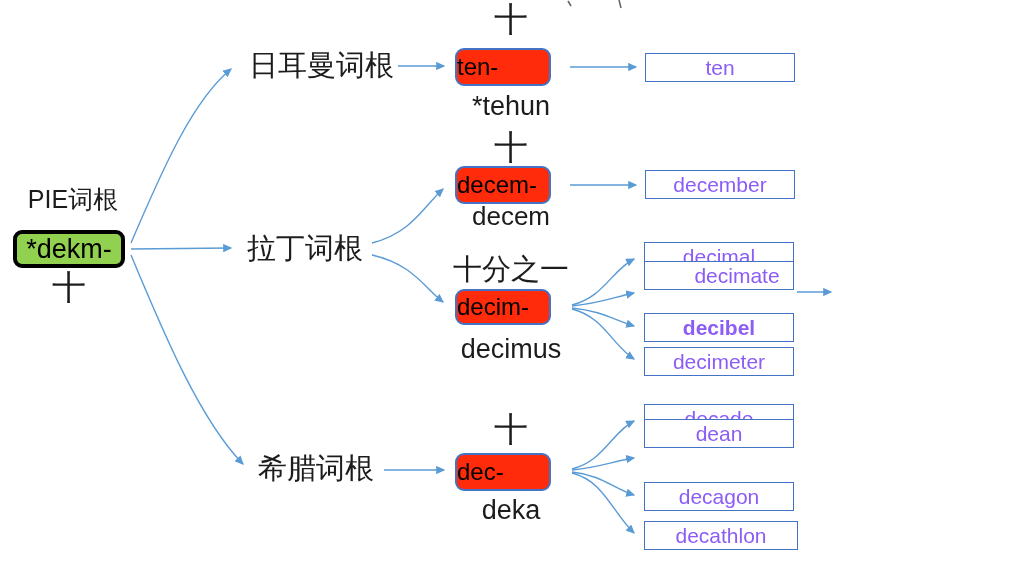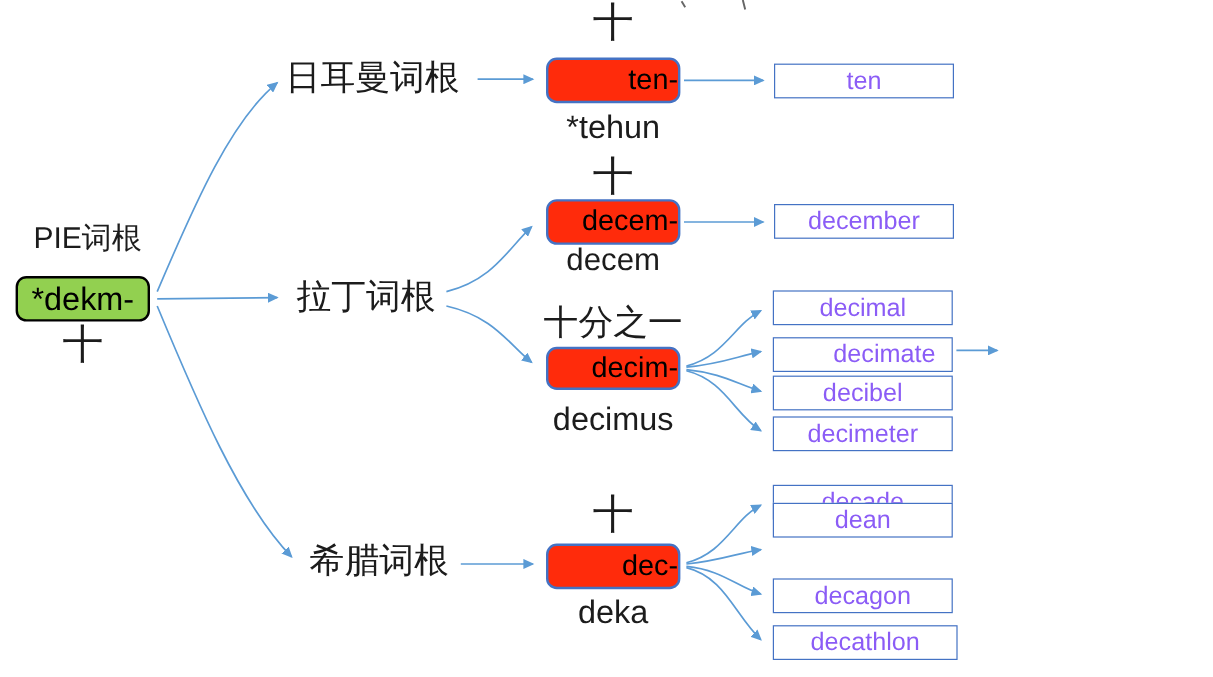--- a/index.html
+++ b/index.html
@@ -7,33 +7,33 @@
     position:relative; width:1011px; height:564px; background:#ffffff;
     font-family:"Liberation Sans","DejaVu Sans",sans-serif; color:#111;
     overflow:hidden;
   }
   svg.connectors { position:absolute; left:0; top:0; width:1011px; height:564px; }
   .label { position:absolute; white-space:nowrap; line-height:1.05; color:#1c1c1c; }
   .center { text-align:center; }
   .pie-heading { left:20px; top:186px; width:106px; font-size:25px; }
   .pie-box {
     position:absolute; left:13px; top:230px; width:112px; height:38px;
-    background:#92d050; border:2px solid #000000; border-radius:9px;
+    background:#92d050; border:4px solid #000000; border-radius:9px;
     display:flex; align-items:center; justify-content:center;
     font-size:27px; color:#000; box-sizing:border-box;
   }
   .pie-meaning { left:13px; top:270px; width:112px; font-size:34px; }
   .branch { font-size:29px; }
-  .branch-germanic { left:238px; top:50px; }
+  .branch-germanic { left:249px; top:50px; }
   .branch-latin    { left:247px; top:233px; }
   .branch-greek    { left:258px; top:453px; }
   .root-box {
-    position:absolute; width:112px; height:38px;
+    position:absolute; width:96px; height:38px;
     background:#ff2b0b; border:2px solid #4472c4; border-radius:9px;
-    display:flex; align-items:center; justify-content:flex-end;
+    display:flex; align-items:center; justify-content:flex-start;
     font-size:24px; color:#000; box-sizing:border-box;
   }
   .root-germanic { left:455px; top:48px; }
   .root-decem    { left:455px; top:166px; }
   .root-decim    { left:455px; top:289px; height:36px; }
   .root-greek    { left:455px; top:453px; }
   .meaning { font-size:34px; }
   .meaning-germanic { left:455px; top:2px;   width:112px; }
   .meaning-decem    { left:455px; top:130px; width:112px; }
   .meaning-decim    { left:452px; top:254px; width:118px; font-size:29px; }
@@ -45,22 +45,22 @@
   .origin-greek    { left:455px; top:496px; width:112px; }
   .word-box {
     position:absolute; width:150px; height:29px;
     background:#ffffff; border:1.5px solid #4472c4;
     display:flex; align-items:center; justify-content:center;
     font-size:21px; color:#8b5cf6; box-sizing:border-box;
   }
   .w-ten        { left:645px; top:53px; }
   .w-december   { left:645px; top:170px; }
   .w-decimal    { left:644px; top:242px; }
-  .w-decimate   { left:644px; top:281px;padding-left:36px; }
-  .w-decibel    { left:644px; top:313px; }
+  .w-decimate   { left:644px; top:261px;padding-left:36px; }
+  .w-decibel    { left:644px; top:313px;font-weight:bold; }
   .w-decimeter  { left:644px; top:347px; }
   .w-decimation { left:840px; top:277px; }
   .w-decade     { left:644px; top:404px; }
   .w-dean       { left:644px; top:419px; }
   .w-decagon    { left:644px; top:482px; }
   .w-decathlon  { left:644px; top:521px; width:154px; }
 </style>
 </head>
 <body>
 

